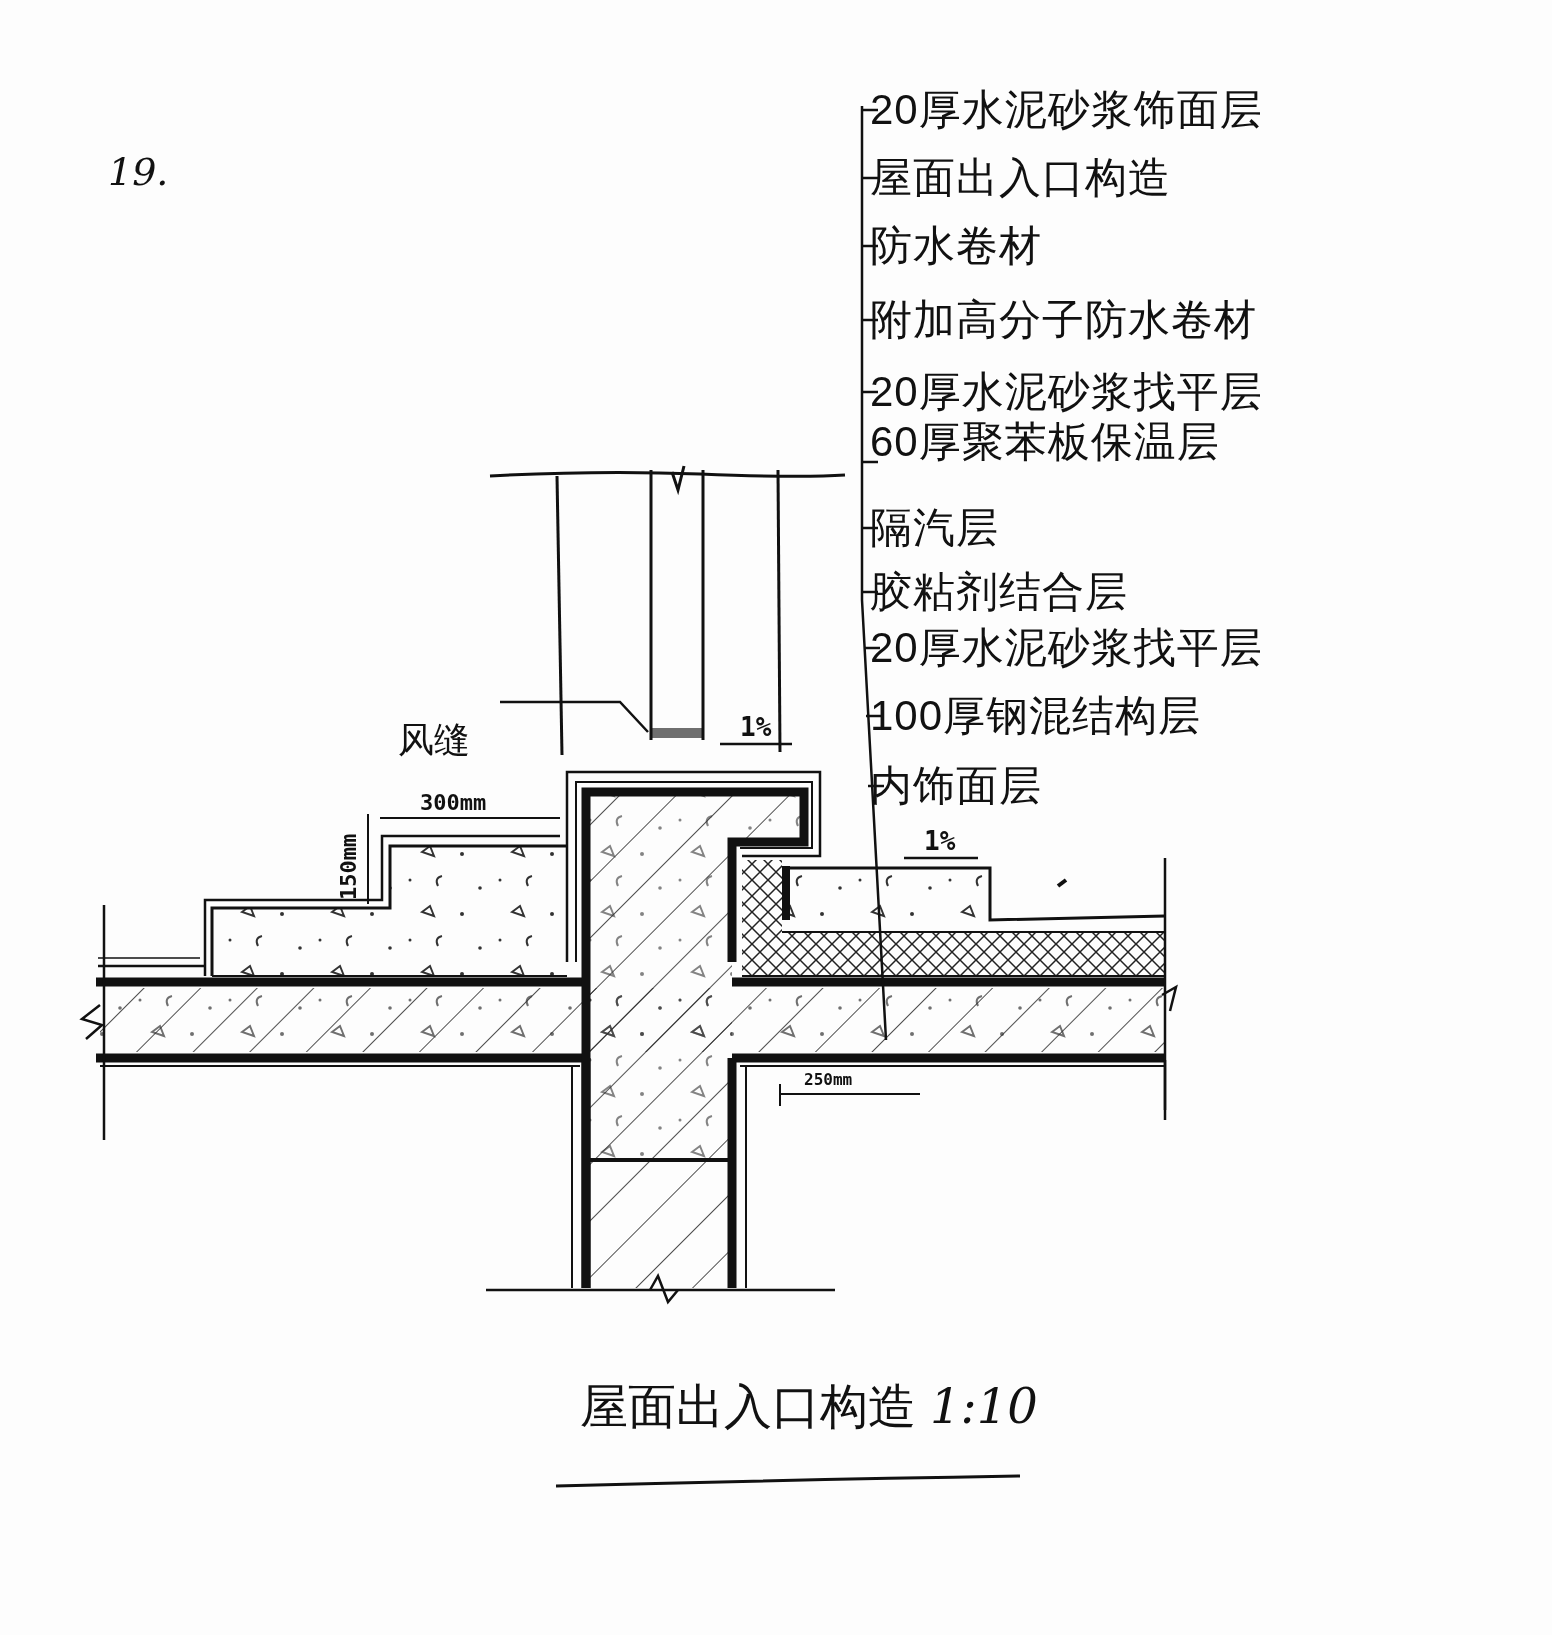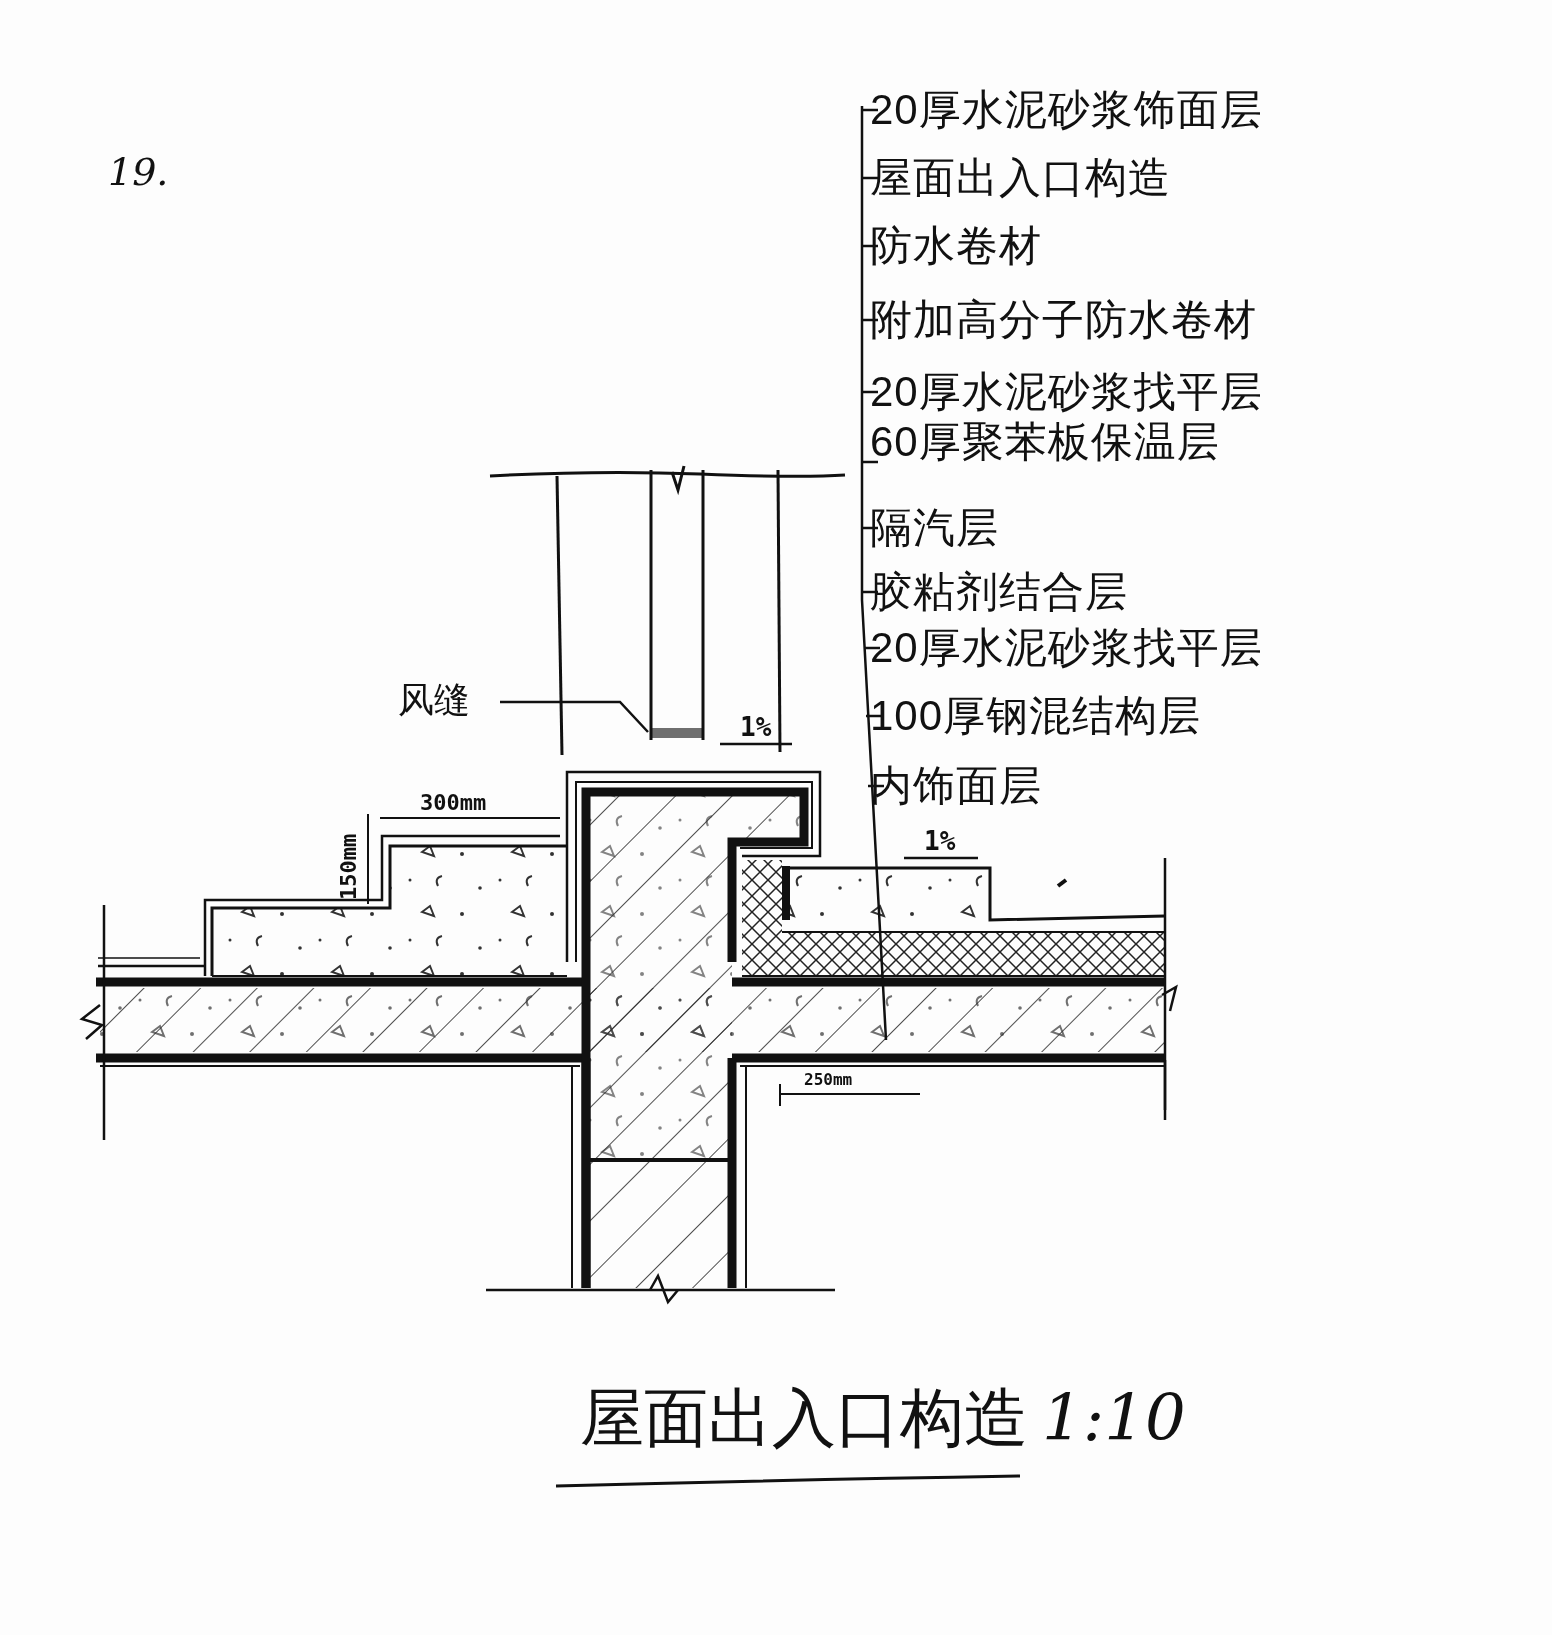--- a/index.html
+++ b/index.html
@@ -5,25 +5,25 @@
   html, body { margin: 0; padding: 0; background: #ffffff; }
   body { width: 1552px; height: 1635px; position: relative; overflow: hidden;
          font-family: "DejaVu Sans", sans-serif; color: #111; }
   .page { position: absolute; inset: 0; background: #fdfdfd; }
   .figno { position: absolute; left: 108px; top: 150px; font-size: 38px;
            font-family: "DejaVu Serif", serif; font-style: italic; color: #111; }
   .labels { position: absolute; left: 870px; top: 86px; }
   .label { position: absolute; left: 0; white-space: nowrap; font-size: 42px;
            font-family: Liberation Sans, sans-serif; color: #111; letter-spacing: 1px;
            line-height: 48px; }
-  .callout { position: absolute; font-size: 36px; white-space: nowrap; color:#111; }
+  .callout { position: absolute; font-size: 36px; white-space: nowrap; color:#111;margin-top:40px; }
   .dim { position: absolute; font-size: 22px; font-family: "DejaVu Sans Mono", monospace;
          font-weight: bold; color:#111; white-space: nowrap; }
   .dim-v { transform: rotate(-90deg); transform-origin: left top; }
-  .title { position: absolute; left: 580px; top: 1375px; font-size: 64px; color:#111;
+  .title { position: absolute; left: 580px; top: 1375px; font-size: 48px; color:#111;
            white-space: nowrap; }
   .title-scale { font-family: "DejaVu Serif", serif; font-style: italic; margin-left: 14px; }
   svg { position: absolute; left: 0; top: 0; }
 </style>
 </head>
 <body>
 
 <div class="page">
 
   <div class="figno">19.</div>

